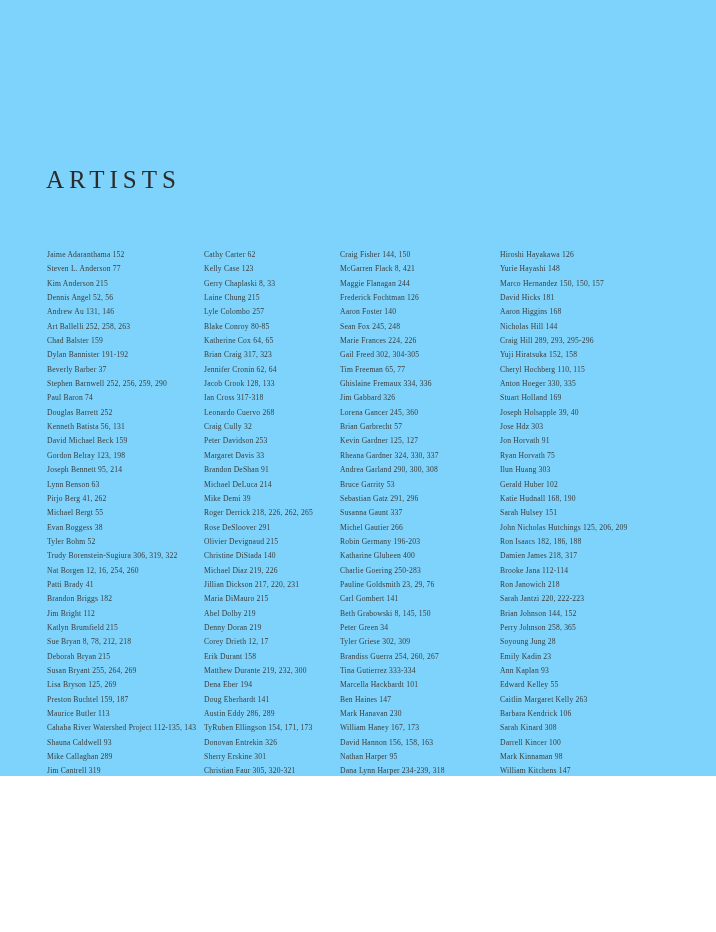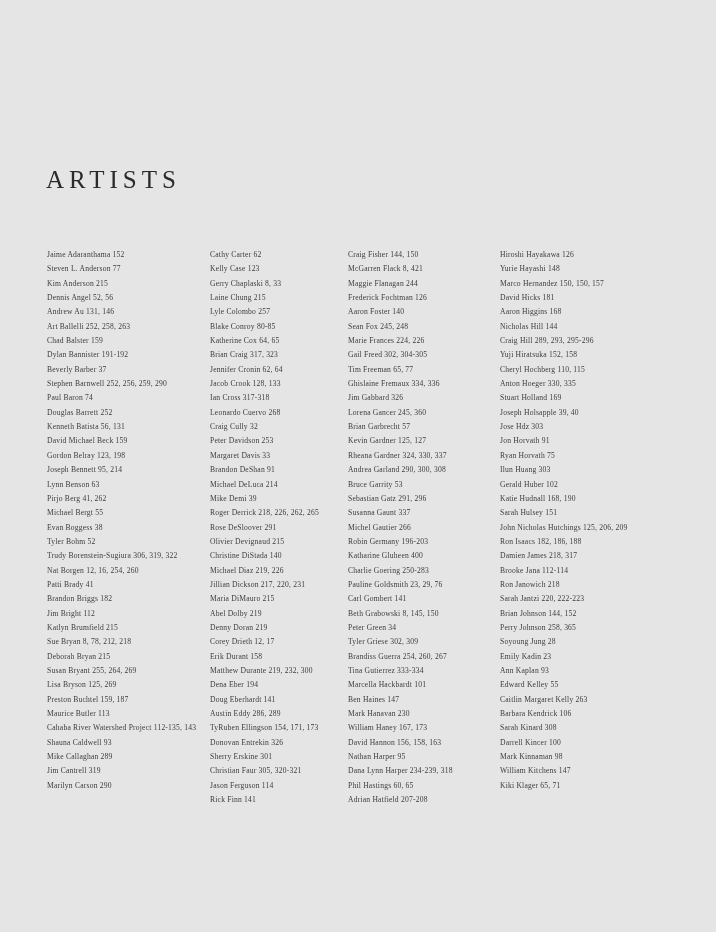--- a/index.html
+++ b/index.html
@@ -3,22 +3,22 @@
 <meta charset="utf-8">
 <style>
   html, body {
     margin: 0;
     padding: 0;
     background: #ffffff;
   }
   .page {
     position: relative;
     width: 716px;
-    height: 932px;
-    background: #e5e5e5;
+    height: 776px;
+    background: #7dd3fc;
     overflow: hidden;
     font-family: "Liberation Serif", serif;
     text-decoration: underline;
   }
   .page-title {
     position: absolute;
     left: 46px;
     top: 166px;
     font-size: 25px;
     font-weight: 400;
@@ -31,22 +31,22 @@
     left: 0;
     top: 248px;
     width: 716px;
   }
   .index-col {
     position: absolute;
     top: 0;
     width: 152px;
   }
   .index-col.c1 { left: 47px; }
-  .index-col.c2 { left: 210px; }
-  .index-col.c3 { left: 348px; }
+  .index-col.c2 { left: 204px; }
+  .index-col.c3 { left: 340px; }
   .index-col.c4 { left: 500px; }
   .entry {
     font-size: 7.6px;
     line-height: 14.35px;
     color: #3d3c3a;
     white-space: nowrap;
     letter-spacing: 0.2px;
     font-variant-numeric: oldstyle-nums;
   }
 </style>

